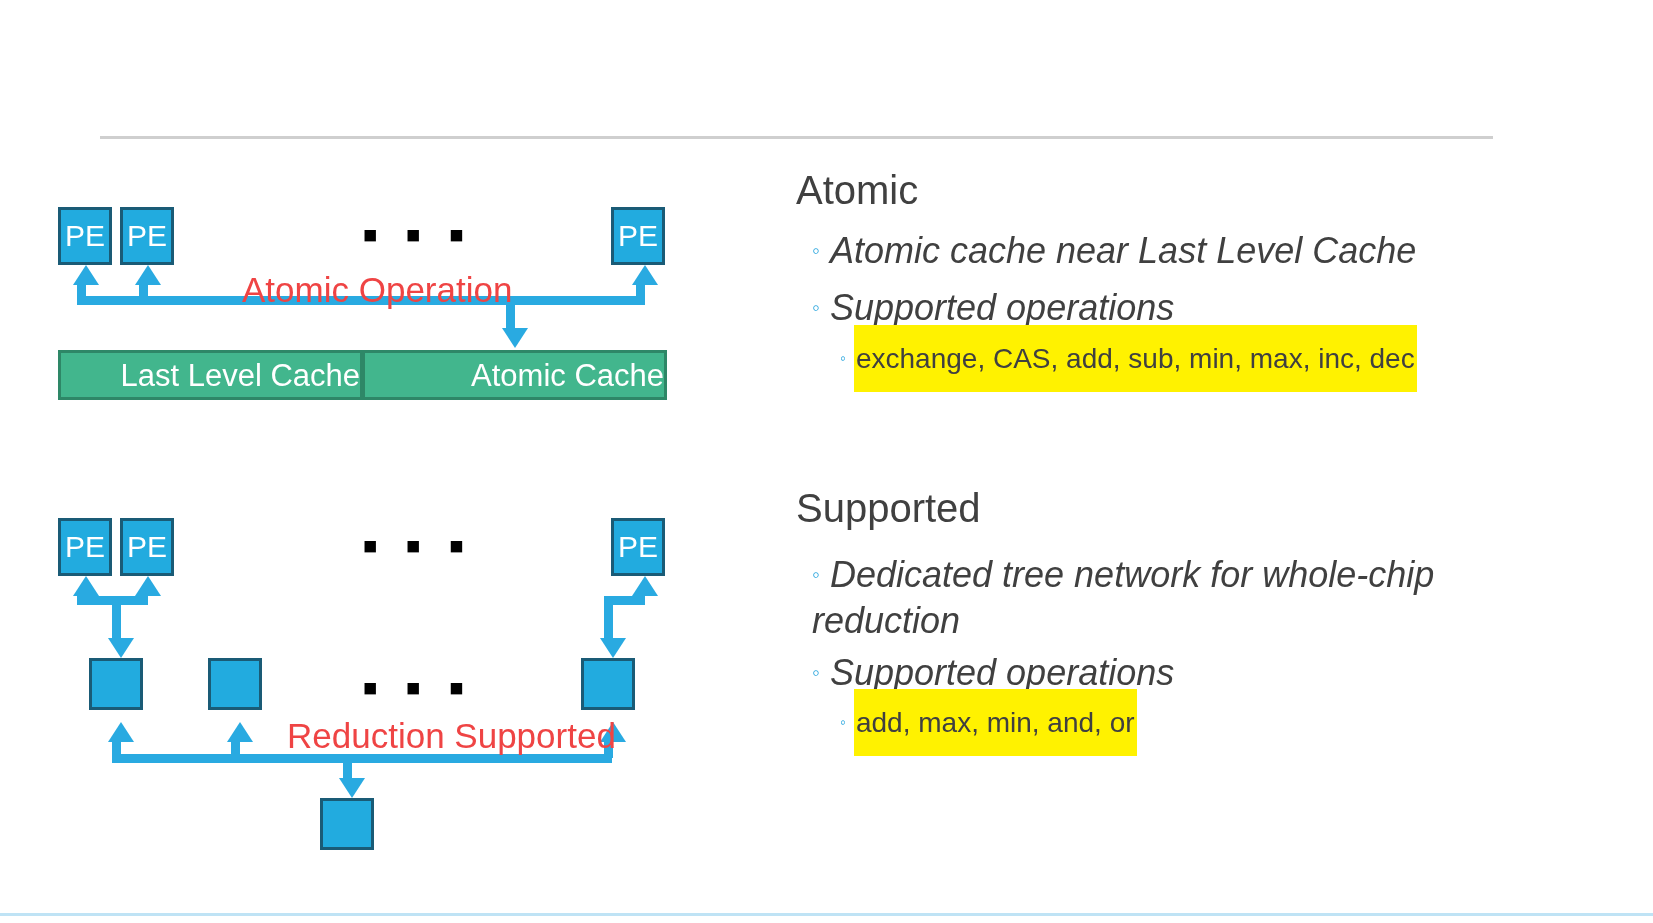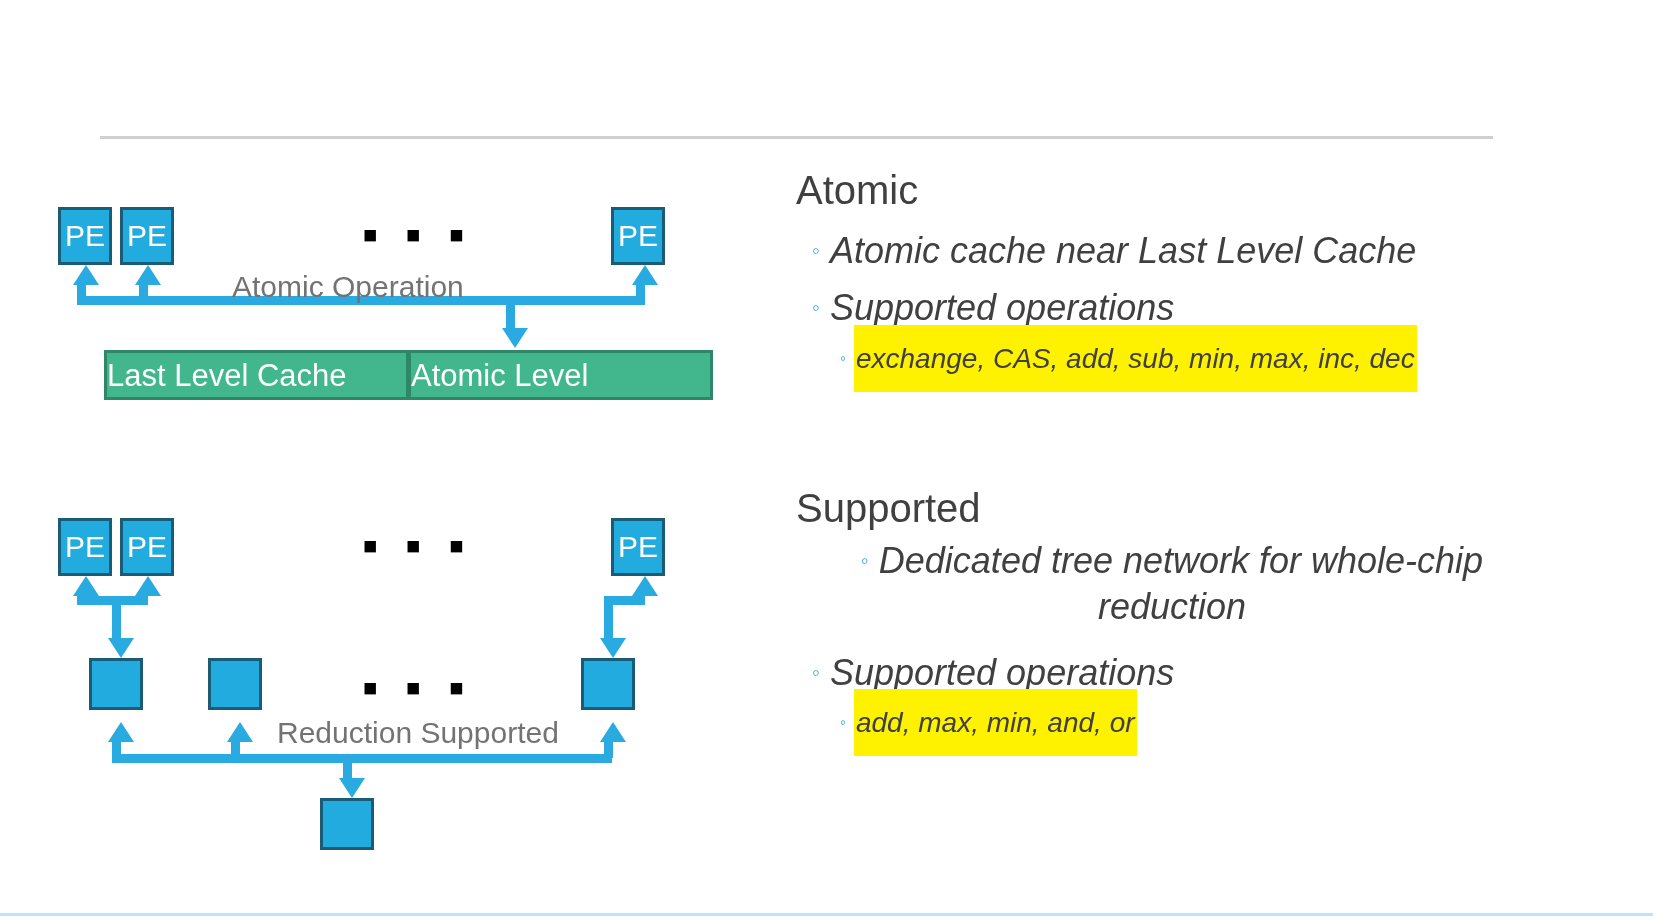--- a/index.html
+++ b/index.html
@@ -60,39 +60,39 @@
   }
   .cache-box {
     position: absolute;
     background: #42B68D;
     border: 3px solid #2E8767;
     box-sizing: border-box;
     color: #ffffff;
     font-size: 31px;
     display: flex;
     align-items: center;
-    justify-content: flex-start;
-    line-height: 1;
-    margin-left: 46px;
+    justify-content: flex-end;
+    line-height: 1;
   }
   .ellipsis {
     position: absolute;
     color: #000000;
     font-size: 46px;
     letter-spacing: 7px;
     line-height: 1;
     font-weight: 700;
     white-space: nowrap;
   }
   .diag-label {
     position: absolute;
-    color: #737373;
-    font-size: 30px;
-    line-height: 1;
-    white-space: nowrap;
+    color: #ef4444;
+    font-size: 35px;
+    line-height: 1;
+    white-space: nowrap;
+    margin-left: 10px;
   }
   
   .wire-h {
     position: absolute;
     background: #29AAE1;
     height: 9px;
   }
   .wire-v {
     position: absolute;
     background: #29AAE1;
@@ -140,21 +140,20 @@
     color: #2FA8DF;
     font-size: 0.62em;
     vertical-align: 0.22em;
     margin-right: 0.45em;
     display: inline-block;
   }
   .hl {
     background: #FFF200;
     padding: 18px 2px;
     box-decoration-break: clone;
-    font-style: italic;
     -webkit-box-decoration-break: clone;
   }
 
   
   #footer-rule {
     position: absolute;
     left: 0;
     bottom: 7px;
     width: 1653px;
     height: 3px;
@@ -195,21 +194,21 @@
 
     <div class="wire-v" style="left:506px; top:296px; height:32px;"></div>
     <div class="arrow-down" style="left:502px; top:328px;"></div>
 
     <div class="diag-label" style="left:232px; top:272px;">Atomic Operation</div>
 
     <div class="cache-box" style="left:58px; top:350px; width:305px; height:50px;">
       <span>Last Level Cache</span>
     </div>
     <div class="cache-box" style="left:362px; top:350px; width:305px; height:50px;">
-      <span>Atomic Level</span>
+      <span>Atomic Cache</span>
     </div>
   </div>
 
   <div>
 
     <div class="pe-box" style="left:58px; top:518px; width:54px; height:58px;">
       <span>PE</span>
     </div>
     <div class="pe-box" style="left:120px; top:518px; width:54px; height:58px;">
       <span>PE</span>
@@ -266,21 +265,21 @@
     <div class="bullet-l1" style="left:812px; top:285px; width:760px;">
       <span class="marker">◦</span><span>Supported operations</span>
     </div>
 
     <div class="bullet-l2" style="left:840px; top:341px; width:740px;">
       <span class="marker">◦</span><span class="hl">exchange, CAS, add, sub, min, max, inc, dec</span>
     </div>
 
     <div class="section-head" style="left:796px; top:488px;">Supported</div>
 
-    <div class="bullet-l1" style="left:812px; top:538px; width:720px;text-align:center;">
+    <div class="bullet-l1" style="left:812px; top:552px; width:720px;">
       <span class="marker">◦</span><span>Dedicated tree network for whole-chip reduction</span>
     </div>
 
     <div class="bullet-l1" style="left:812px; top:650px; width:760px;">
       <span class="marker">◦</span><span>Supported operations</span>
     </div>
 
     <div class="bullet-l2" style="left:840px; top:705px; width:740px;">
       <span class="marker">◦</span><span class="hl">add, max, min, and, or</span>
     </div>

